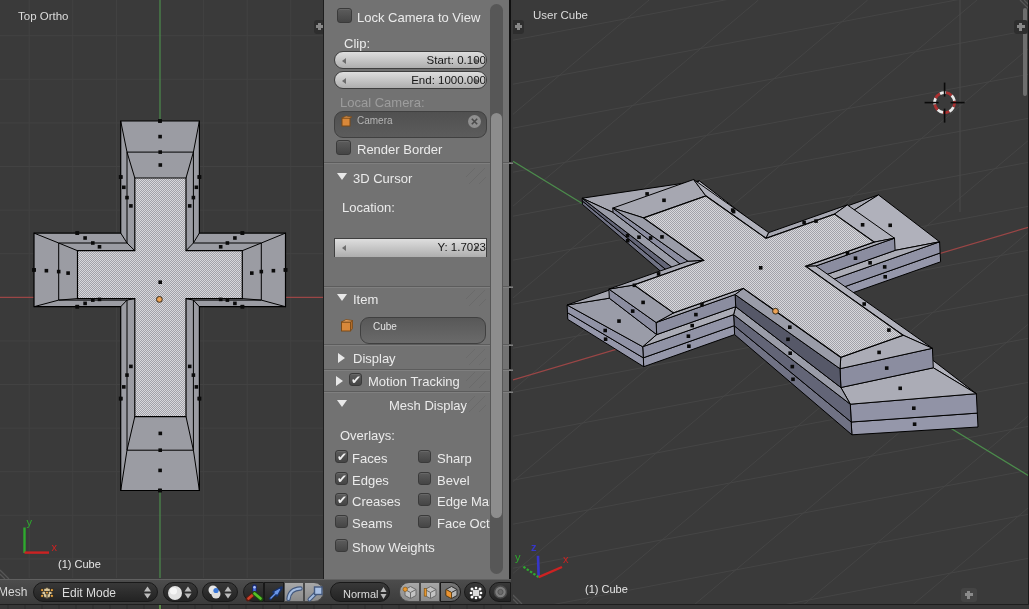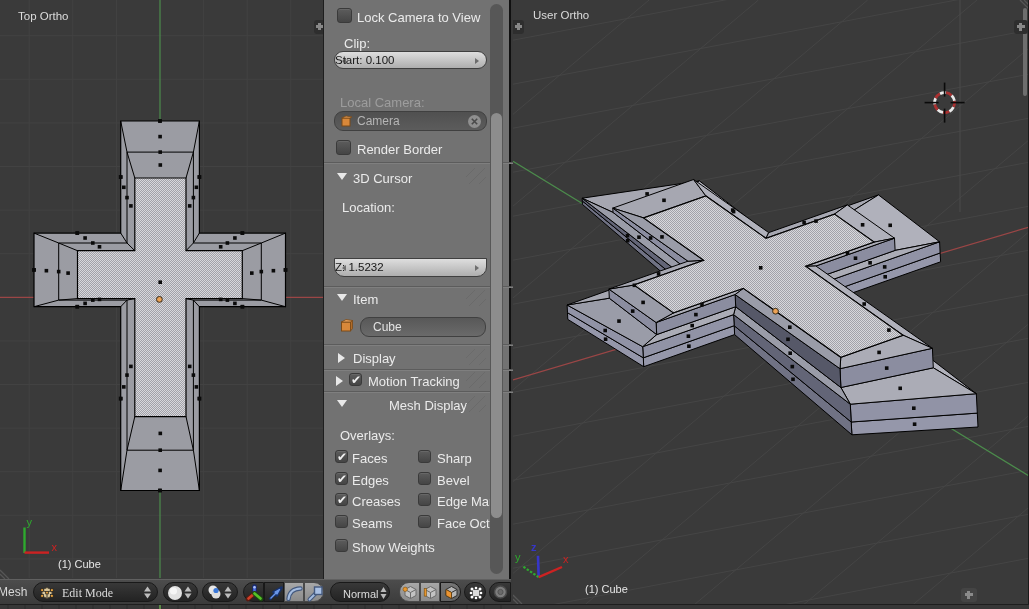--- a/index.html
+++ b/index.html
@@ -16,30 +16,30 @@
 .vplabel { position:absolute; color:#dcdcdc; font-size:11.5px; }
 .objlabel { position:absolute; color:#e6e6e6; font-size:11px; }
 
 .cb { position:absolute; width:14px; height:14px; border-radius:3px;
   background:linear-gradient(#5c5c5c,#454545); border:1px solid #3a3a3a;
   box-shadow:inset 0 1px 0 rgba(255,255,255,.08); }
 .cb.on::after { content:"\2714"; position:absolute; left:1px; top:-1px;
   color:#f0f0f0; font-size:12px; }
 .plabel { position:absolute; color:#ebebeb; font-size:13px; white-space:nowrap; }
 .plabel.dim { color:#9d9d9d; }
-.btn { position:absolute; height:18px; border-radius:9px; text-align:left;
+.btn { position:absolute; height:18px; border-radius:9px; text-align:right;
   background:linear-gradient(#dedede,#aeaeae); border:1px solid #3f3f3f;
   color:#161616; font-size:11.5px; line-height:17px; }
 .btn .ar { position:absolute; top:5.5px; width:0; height:0; border-top:3.5px solid transparent;
   border-bottom:3.5px solid transparent; opacity:.6; }
 .btn .arl { left:7px; border-right:4.5px solid #333; }
 .btn .arr { right:7px; border-left:4.5px solid #333; }
-.ifield { position:absolute; height:20px; border-radius:9px;
+.ifield { position:absolute; height:27px; border-radius:9px;
   background:linear-gradient(#505050,#5c5c5c); border:1px solid #404040;
-  color:#c3c3c3; font-size:12px; line-height:18px; }
+  color:#c3c3c3; font-size:10px; line-height:18px; }
 .sep { position:absolute; left:0px; width:489px; height:0; border-top:1px solid #5c5c5c;
   border-bottom:1px solid #7f7f7f; }
 .tri-d { position:absolute; width:0; height:0; border-left:5px solid transparent;
   border-right:5px solid transparent; border-top:7px solid #e8e8e8; }
 .tri-r { position:absolute; width:0; height:0; border-top:5px solid transparent;
   border-bottom:5px solid transparent; border-left:7px solid #e8e8e8; }
 .hatch { position:absolute; width:20px; height:16px;
   background:repeating-linear-gradient(135deg, transparent 0 6px, #64646488 6px 7px); }
 
 .hbtn { position:absolute; top:2px; height:20px; border-radius:10px;
@@ -190,40 +190,41 @@
 <div style="position:absolute;left:2px;top:5px;width:7px;height:3px;background:#888;"></div>
 <div style="position:absolute;left:4px;top:3px;width:3px;height:7px;background:#888;"></div>
 </div>
 </div>
 
 <div id="panel">
   <div class="cb" style="left:13px; top:8px; width:15px; height:15px;"></div>
   <div class="plabel" style="left:33px; top:10px;">Lock Camera to View</div>
   <div class="plabel" style="left:20px; top:36px;">Clip:</div>
   <div class="btn" style="left:10px; top:51px; width:153px;">Start: 0.100<div class="ar arl"></div><div class="ar arr"></div></div>
+  <div class="btn" style="left:10px; top:71px; width:153px;">End: 1000.000<div class="ar arl"></div><div class="ar arr"></div></div>
   <div class="plabel dim" style="left:16px; top:95px;">Local Camera:</div>
   <div class="ifield" style="left:10px; top:111px; width:153px;">
     <svg width="13" height="13" style="left:5px; top:3px;">
           <rect x="2" y="3" width="8" height="8" fill="#d8883a" stroke="#7a4a18" stroke-width="1"></rect>
           <path d="M2 3 L6 1 L12 2 L10 3 Z" fill="#e8a05a" stroke="#7a4a18" stroke-width=".8"></path>
         </svg>
     <span style="margin-left:22px; color:#b5b5b5;">Camera</span>
     <svg width="15" height="15" style="left:132px; top:2px;">
           <circle cx="7.5" cy="7.5" r="6.5" fill="#8f8f8f"></circle>
           <path d="M4.8 4.8 L10.2 10.2 M10.2 4.8 L4.8 10.2" stroke="#4a4a4a" stroke-width="1.6"></path>
         </svg>
   </div>
   <div class="cb" style="left:12px; top:140px; width:15px; height:15px;"></div>
   <div class="plabel" style="left:33px; top:142px;">Render Border</div>
   <div class="sep" style="top:162px;"></div>
   <div class="tri-d" style="left:13px; top:173px;"></div>
   <div class="plabel" style="left:29px; top:171px;">3D Cursor</div>
   <div class="hatch" style="left:142px; top:168px;"></div>
   <div class="plabel" style="left:18px; top:200px;">Location:</div>
-  <div class="btn" style="left:10px; top:258px; width:153px; height:19px; border-radius:0 0 10px 10px;">Z: 1.5232<div class="ar arl"></div><div class="ar arr"></div></div>
+  <div class="btn" style="left:10px; top:238px; width:153px; height:19px; border-radius:0; border-bottom:none;">Y: 1.7023<div class="ar arl"></div><div class="ar arr"></div></div>
   <div class="sep" style="top:286px;"></div>
   <div class="tri-d" style="left:13px; top:294px;"></div>
   <div class="plabel" style="left:29px; top:292px;">Item</div>
   <div class="hatch" style="left:142px; top:290px;"></div>
   <svg width="16" height="16" style="left:15px; top:318px;">
         <rect x="2.5" y="4" width="9" height="9" fill="#d8883a" stroke="#7a4a18" stroke-width="1"></rect>
         <path d="M2.5 4 L7 1.5 L13.5 2.5 L11.5 4 Z" fill="#e8a05a" stroke="#7a4a18" stroke-width=".8"></path>
         <path d="M11.5 4 L13.5 2.5 L13.5 10.5 L11.5 13 Z" fill="#b06a28" stroke="#7a4a18" stroke-width=".8"></path>
       </svg>
   <div class="ifield" style="left:36px; top:317px; width:126px; background:linear-gradient(#585858,#6a6a6a); color:#e2e2e2;"><span style="margin-left:12px;">Cube</span></div>
@@ -412,41 +413,41 @@
 <text x="18" y="551" fill="#3636c8" font-size="11" font-weight="bold">z</text>
 <text x="2" y="561" fill="#2eaa2e" font-size="11">y</text>
 <text x="50" y="563" fill="#c22" font-size="11">x</text>
 <g stroke="#565656" stroke-width="1.3">
 <line x1="0" y1="595" x2="9" y2="604"></line>
           <line x1="0" y1="599" x2="5" y2="604"></line>
 <line x1="507" y1="0" x2="516" y2="9"></line>
           <line x1="511" y1="0" x2="516" y2="5"></line>
 </g>
 </svg>
-<div class="vplabel" style="left:20px; top:9px;">User Ortho</div>
+<div class="vplabel" style="left:20px; top:9px;">User Cube</div>
 <div style="position:absolute; right:0; top:0; width:1.5px; height:604px; background:#1a1a1a;"></div>
 <div style="position:absolute; right:2px; top:8px; width:4px; height:88px; background:#6e6e6e; border-radius:2px;"></div>
 <div class="objlabel" style="left:72px; top:583px;">(1) Cube</div>
 <div style="position:absolute; left:0; top:20px; width:11px; height:14px; background:#2e2e2e; border-radius:0 3px 3px 0;">
 <div style="position:absolute;left:2px;top:5px;width:7px;height:3px;background:#888;"></div>
 <div style="position:absolute;left:4px;top:3px;width:3px;height:7px;background:#888;"></div>
 </div>
 <div style="position:absolute; right:1px; top:20px; width:14px; height:14px; background:#2e2e2e; border-radius:3px;">
 <div style="position:absolute;left:3px;top:5px;width:8px;height:3px;background:#888;"></div>
 <div style="position:absolute;left:5px;top:3px;width:3px;height:8px;background:#888;"></div>
 </div>
 <div style="position:absolute; right:52px; bottom:2px; width:16px; height:14px; background:#444; border-radius:3px;">
 <div style="position:absolute;left:4px;top:5px;width:8px;height:3px;background:#8a8a8a;"></div>
 <div style="position:absolute;left:6px;top:3px;width:3px;height:8px;background:#8a8a8a;"></div>
 </div>
 </div>
 
 <div id="hdr">
   <div class="hlabel" style="left:-2px;">Mesh</div>
-  <div class="hbtn" style="left:33px; width:125px;font-family:Liberation Serif, serif;">
+  <div class="hbtn" style="left:33px; width:125px;">
     <svg width="18" height="18" style="left:4px; top:1px;">
       <path d="M4 6 L9 3.5 L14 6 L14 12 L9 14.5 L4 12 Z" fill="#d9c79c" stroke="#4a4232" stroke-width="1"></path>
       <path d="M4 6 L9 8.5 L14 6 M9 8.5 L9 14.5" stroke="#3a3327" stroke-width="1" fill="none"></path>
       <rect x="2.8" y="4.8" width="2.6" height="2.6" fill="#e8a33e" stroke="#1c1c1c" stroke-width=".7"></rect>
       <rect x="12.6" y="4.8" width="2.6" height="2.6" fill="#e8a33e" stroke="#1c1c1c" stroke-width=".7"></rect>
       <rect x="2.8" y="10.6" width="2.6" height="2.6" fill="#e8a33e" stroke="#1c1c1c" stroke-width=".7"></rect>
       <rect x="12.6" y="10.6" width="2.6" height="2.6" fill="#e8a33e" stroke="#1c1c1c" stroke-width=".7"></rect>
       <rect x="7.7" y="7.3" width="2.6" height="2.6" fill="#e8a33e" stroke="#1c1c1c" stroke-width=".7"></rect>
     </svg>
     <span style="position:absolute; left:28px; top:3px;">Edit Mode</span>

